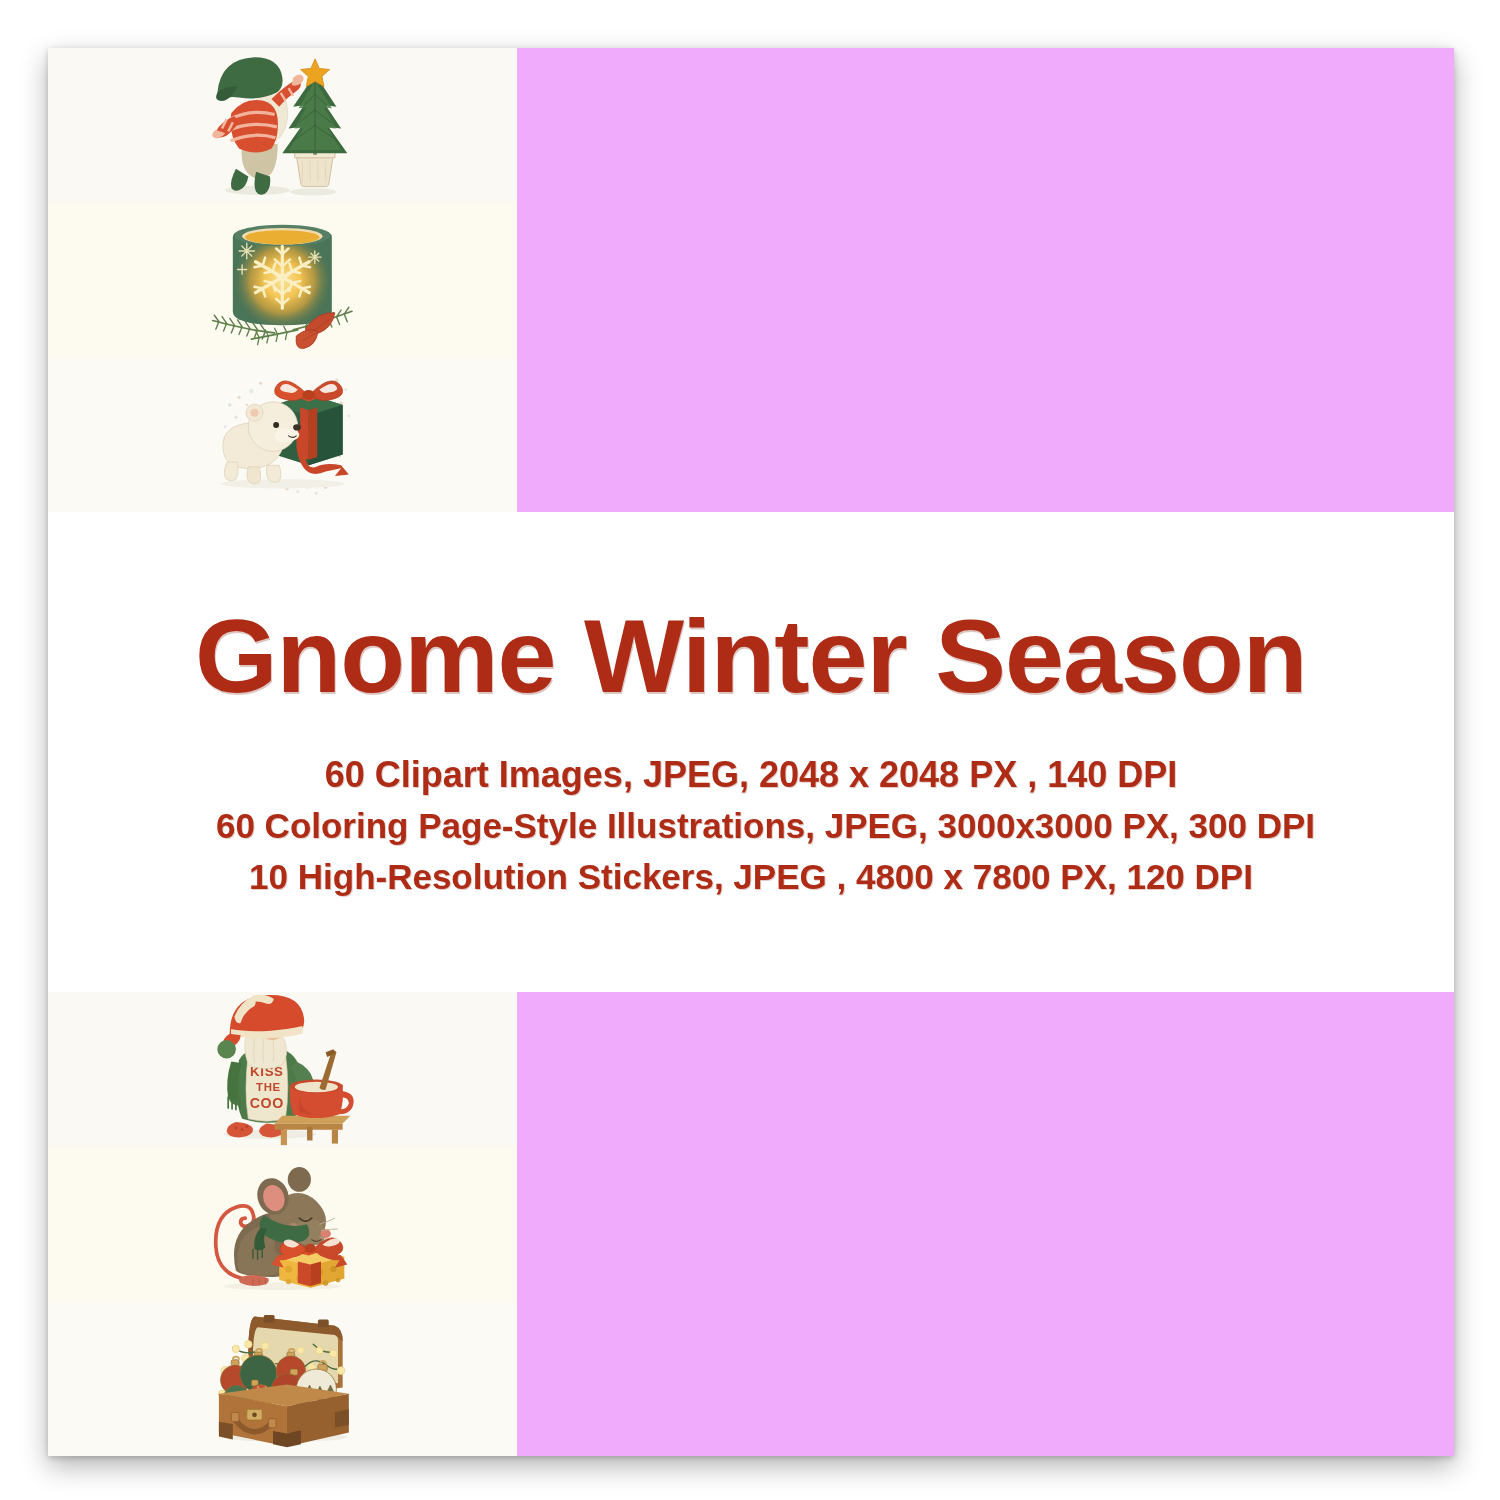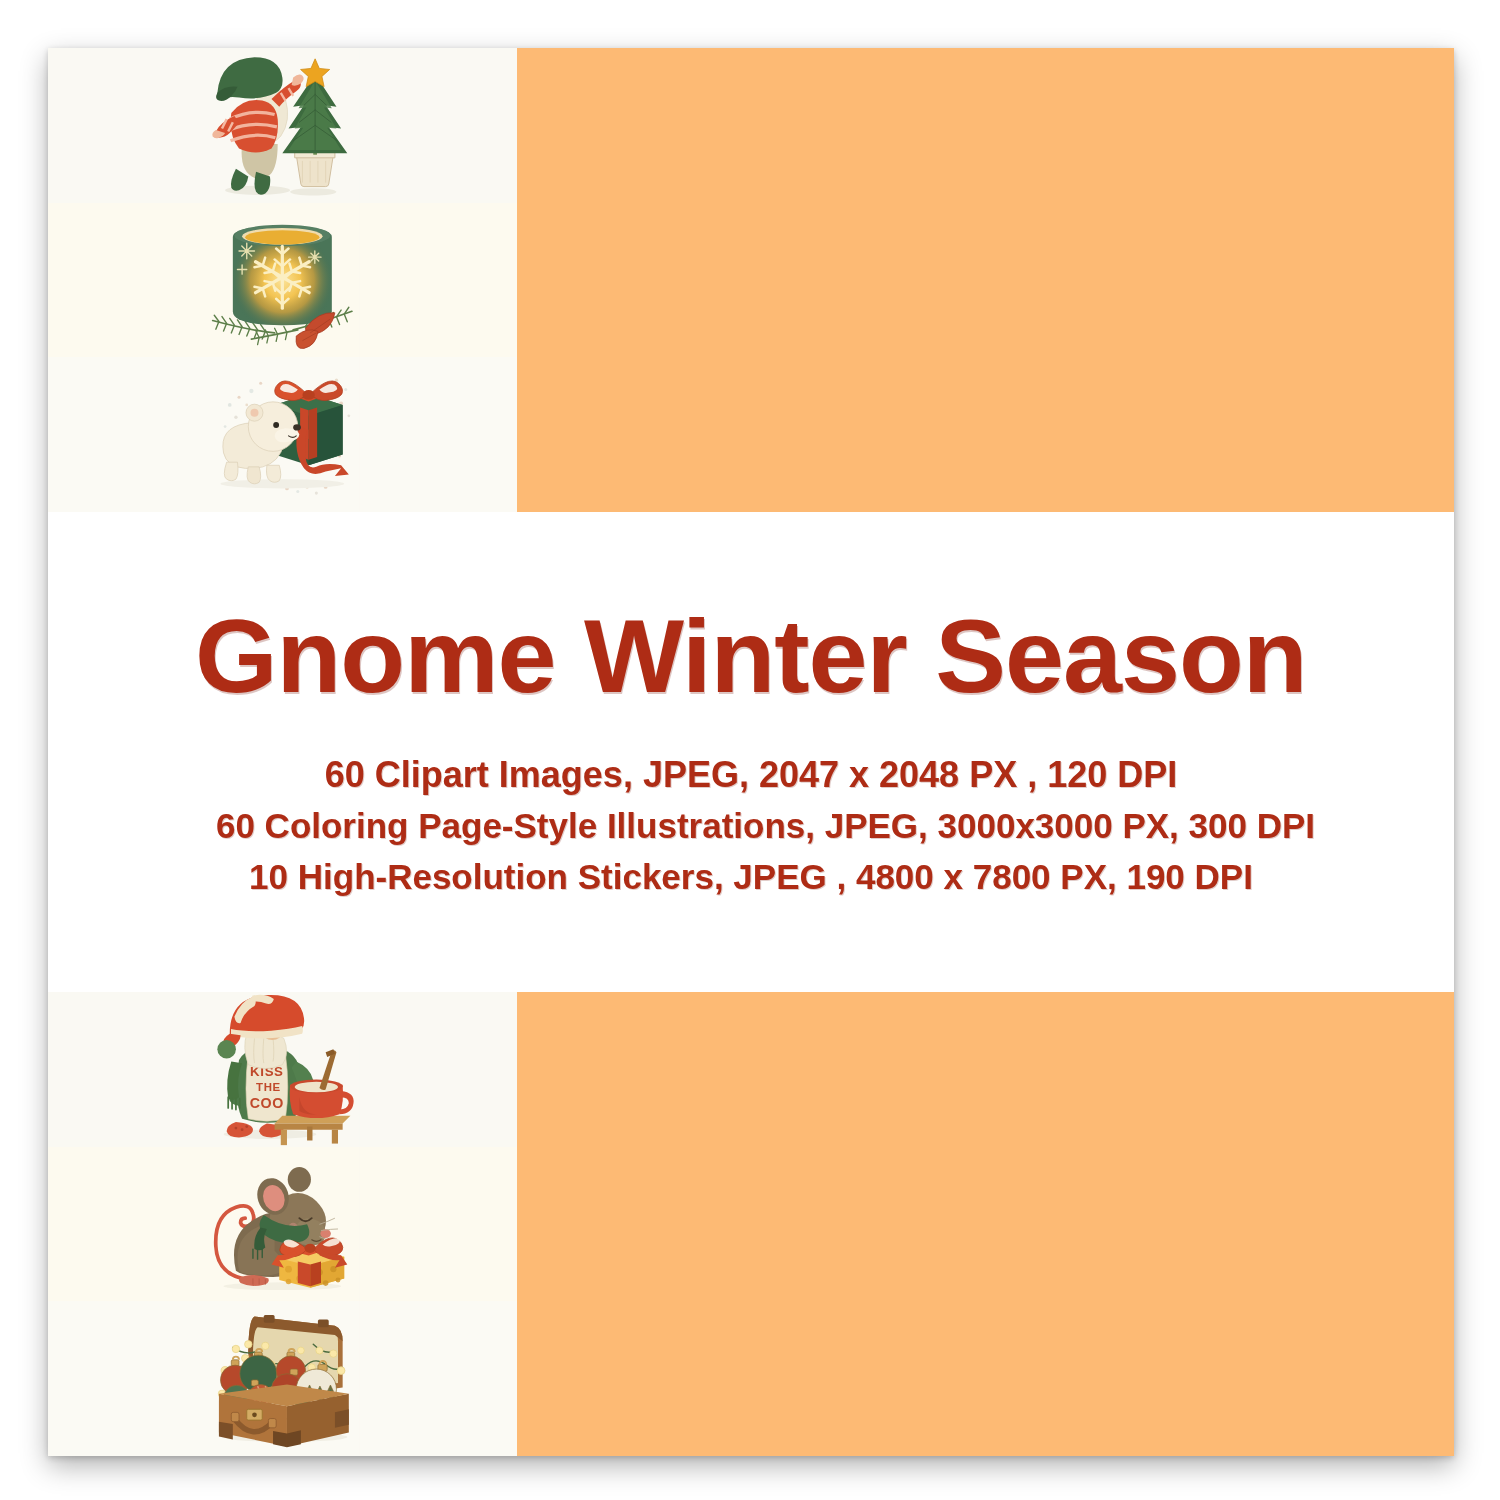--- a/index.html
+++ b/index.html
@@ -7,21 +7,21 @@
   body{
     width:1500px;height:1500px;
     background:#ffffff;
     font-family:"Liberation Sans", sans-serif;
     overflow:hidden;
   }
   .stage{position:relative;width:1500px;height:1500px;background:#ffffff;}
 
   .card{
     position:absolute;left:48px;top:48px;width:1406px;height:1408px;
-    background:#fdba74;
+    background:#f0abfc;
     box-shadow:0 10px 26px rgba(0,0,0,.30), 0 2px 6px rgba(0,0,0,.18);
   }
 
   
   .row{position:absolute;left:0;width:1406px;height:464px;display:flex;flex-direction:column;}
   .row.top{top:0;}
   .row.bottom{top:944px;}
   .cell{position:relative;width:33.3333%;height:100%;overflow:hidden;}
   .cell.bgA{background:#faf9f3;}
   .cell.bgB{background:#fdfaef;}
@@ -250,23 +250,23 @@
             <circle cx="46" cy="44" r="1.9" fill="#2F2A22"></circle>
             <path d="M54 51 q3 2 5 0" stroke="#3A3228" stroke-width="0.7" fill="none" stroke-linecap="round"></path>
           </svg>
         </div>
       </div>
     </div>
 
     <div class="textblock">
       <h1 class="title">Gnome Winter Season</h1>
       <div class="specs">
-        <div class="spec l1">60 Clipart Images, JPEG, 2047 x 2048 PX , 120 DPI</div>
+        <div class="spec l1">60 Clipart Images, JPEG, 2048 x 2048 PX , 140 DPI</div>
         <div class="spec l2">60 Coloring Page-Style Illustrations, JPEG, 3000x3000 PX, 300 DPI</div>
-        <div class="spec l3">10 High-Resolution Stickers, JPEG , 4800 x 7800 PX, 190 DPI</div>
+        <div class="spec l3">10 High-Resolution Stickers, JPEG , 4800 x 7800 PX, 120 DPI</div>
       </div>
     </div>
 
     <div class="row bottom">
 
       <div class="cell bgA">
         <div class="art">
           <svg viewBox="0 0 100 100" preserveAspectRatio="xMidYMid meet" aria-hidden="true">
             <rect width="100" height="100" fill="#faf9f3"></rect>
             <ellipse cx="42" cy="92" rx="30" ry="3" fill="#efede3"></ellipse>

